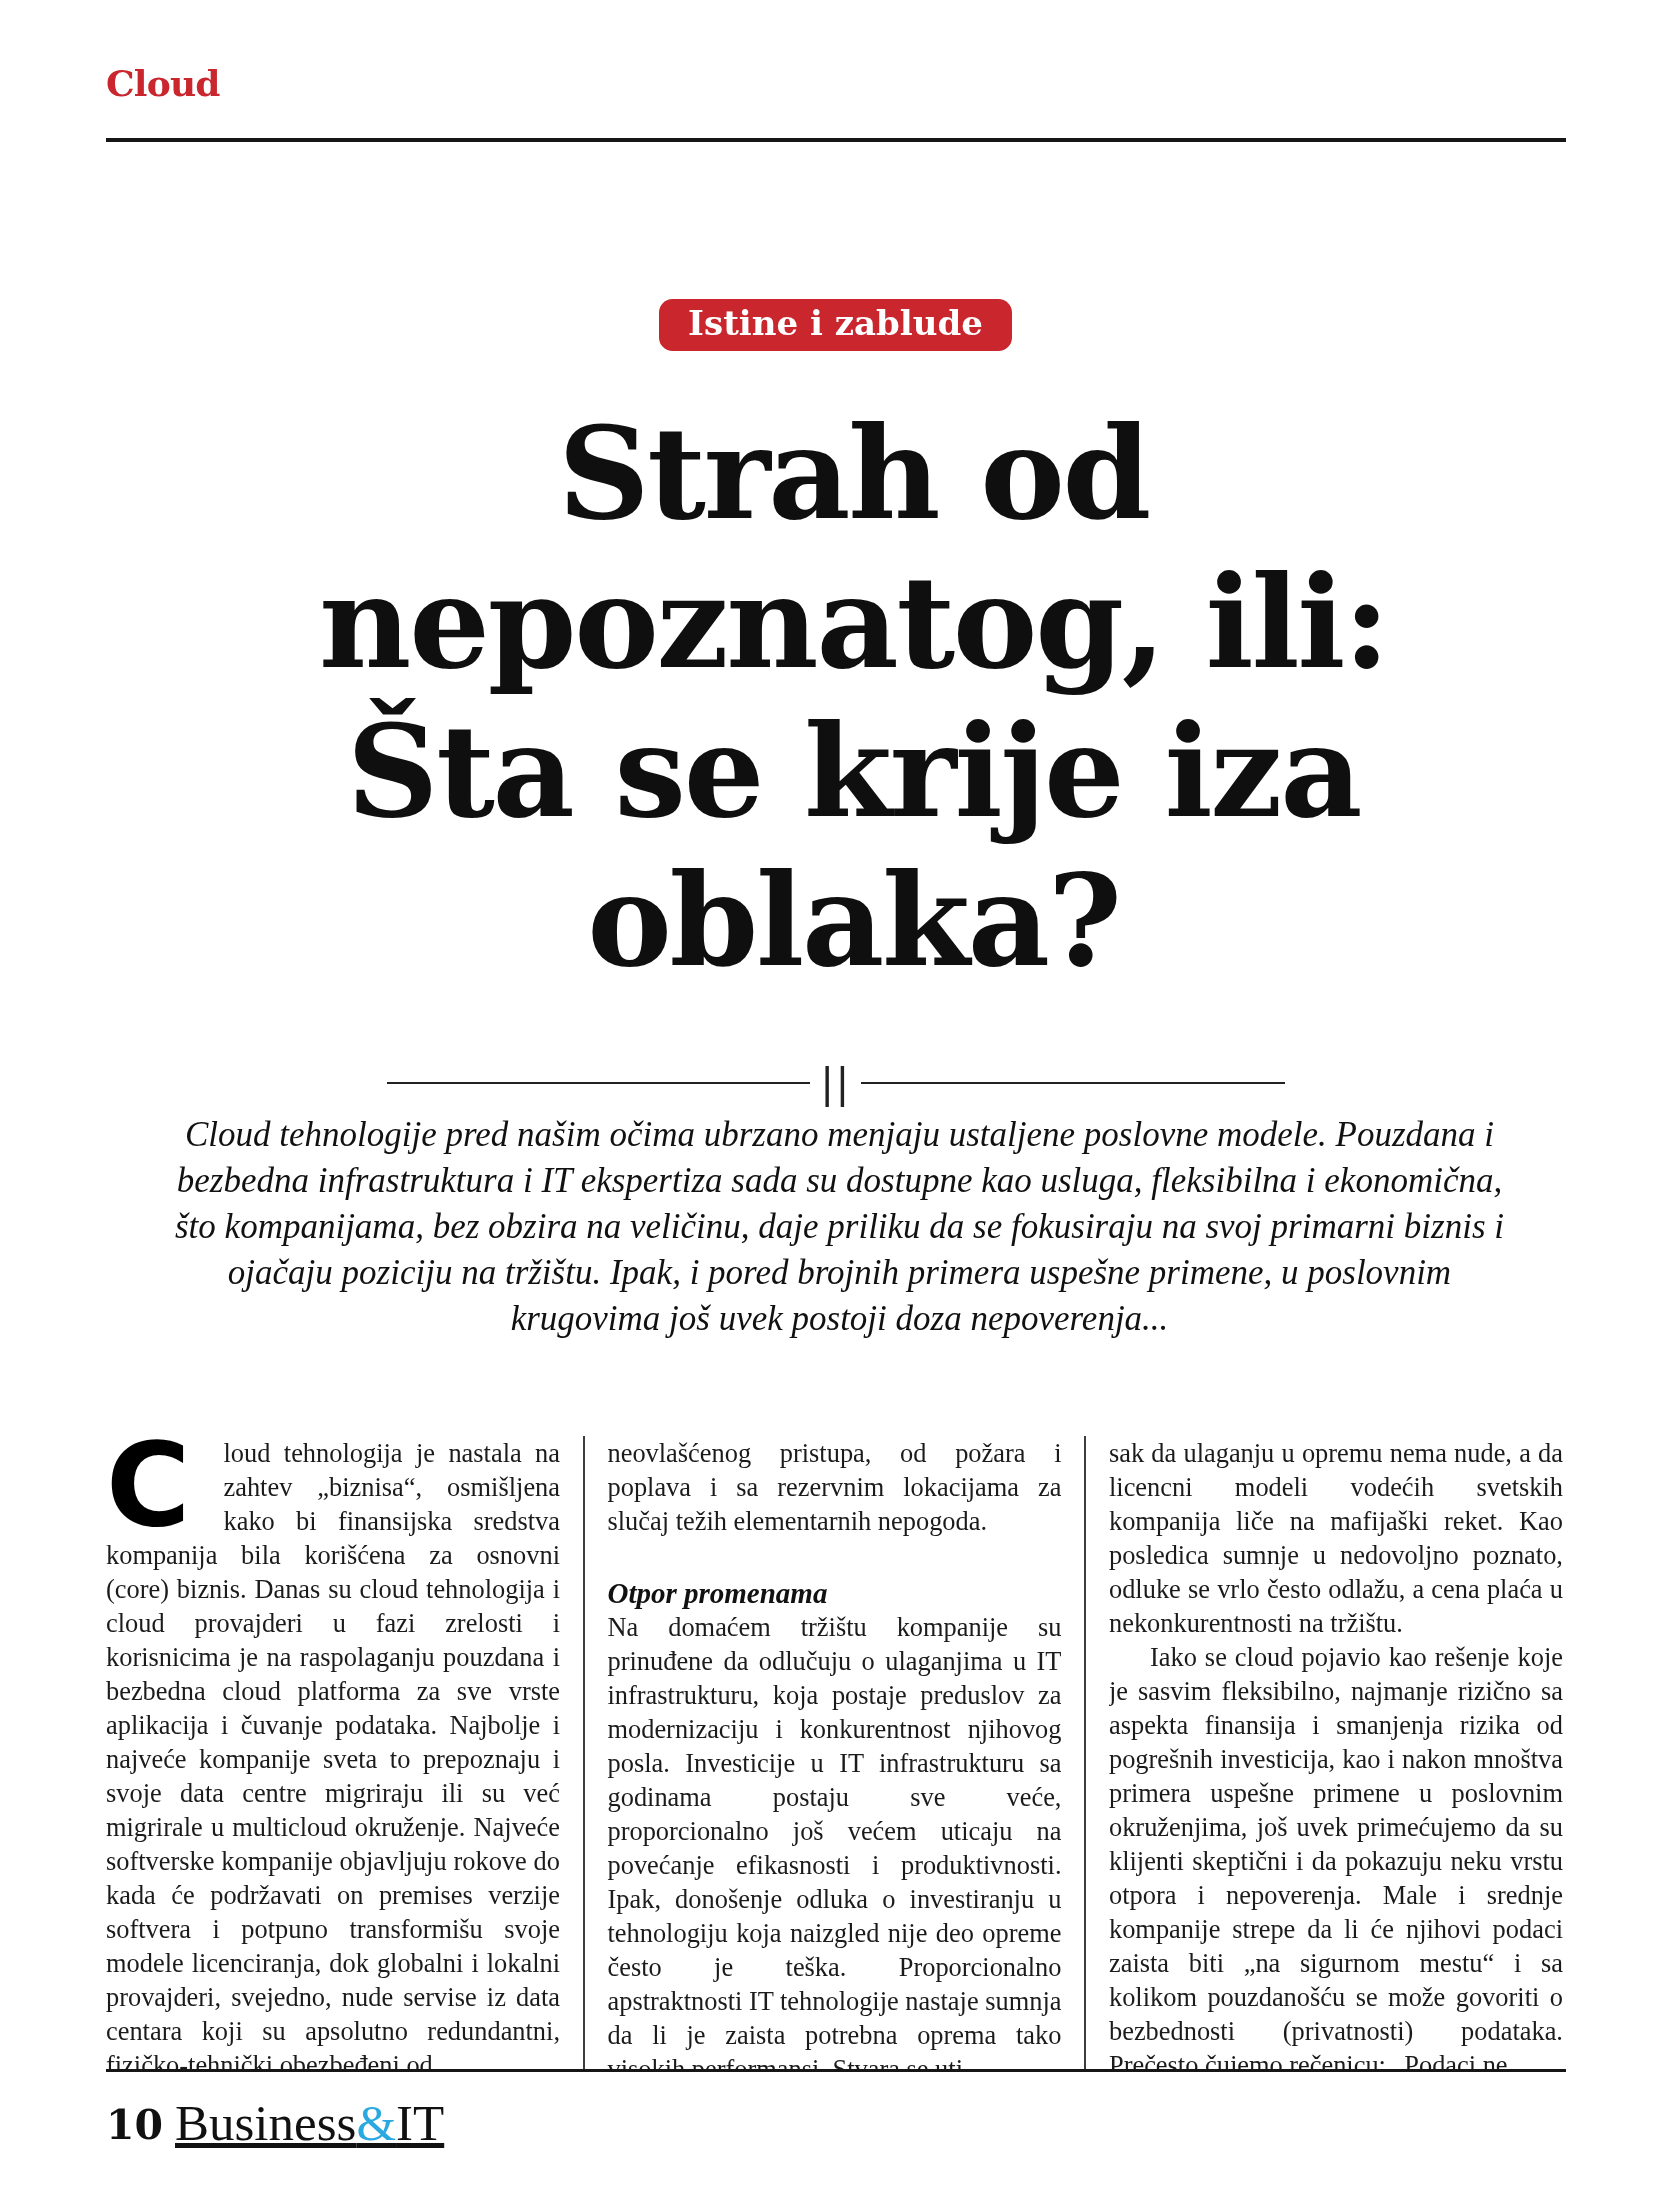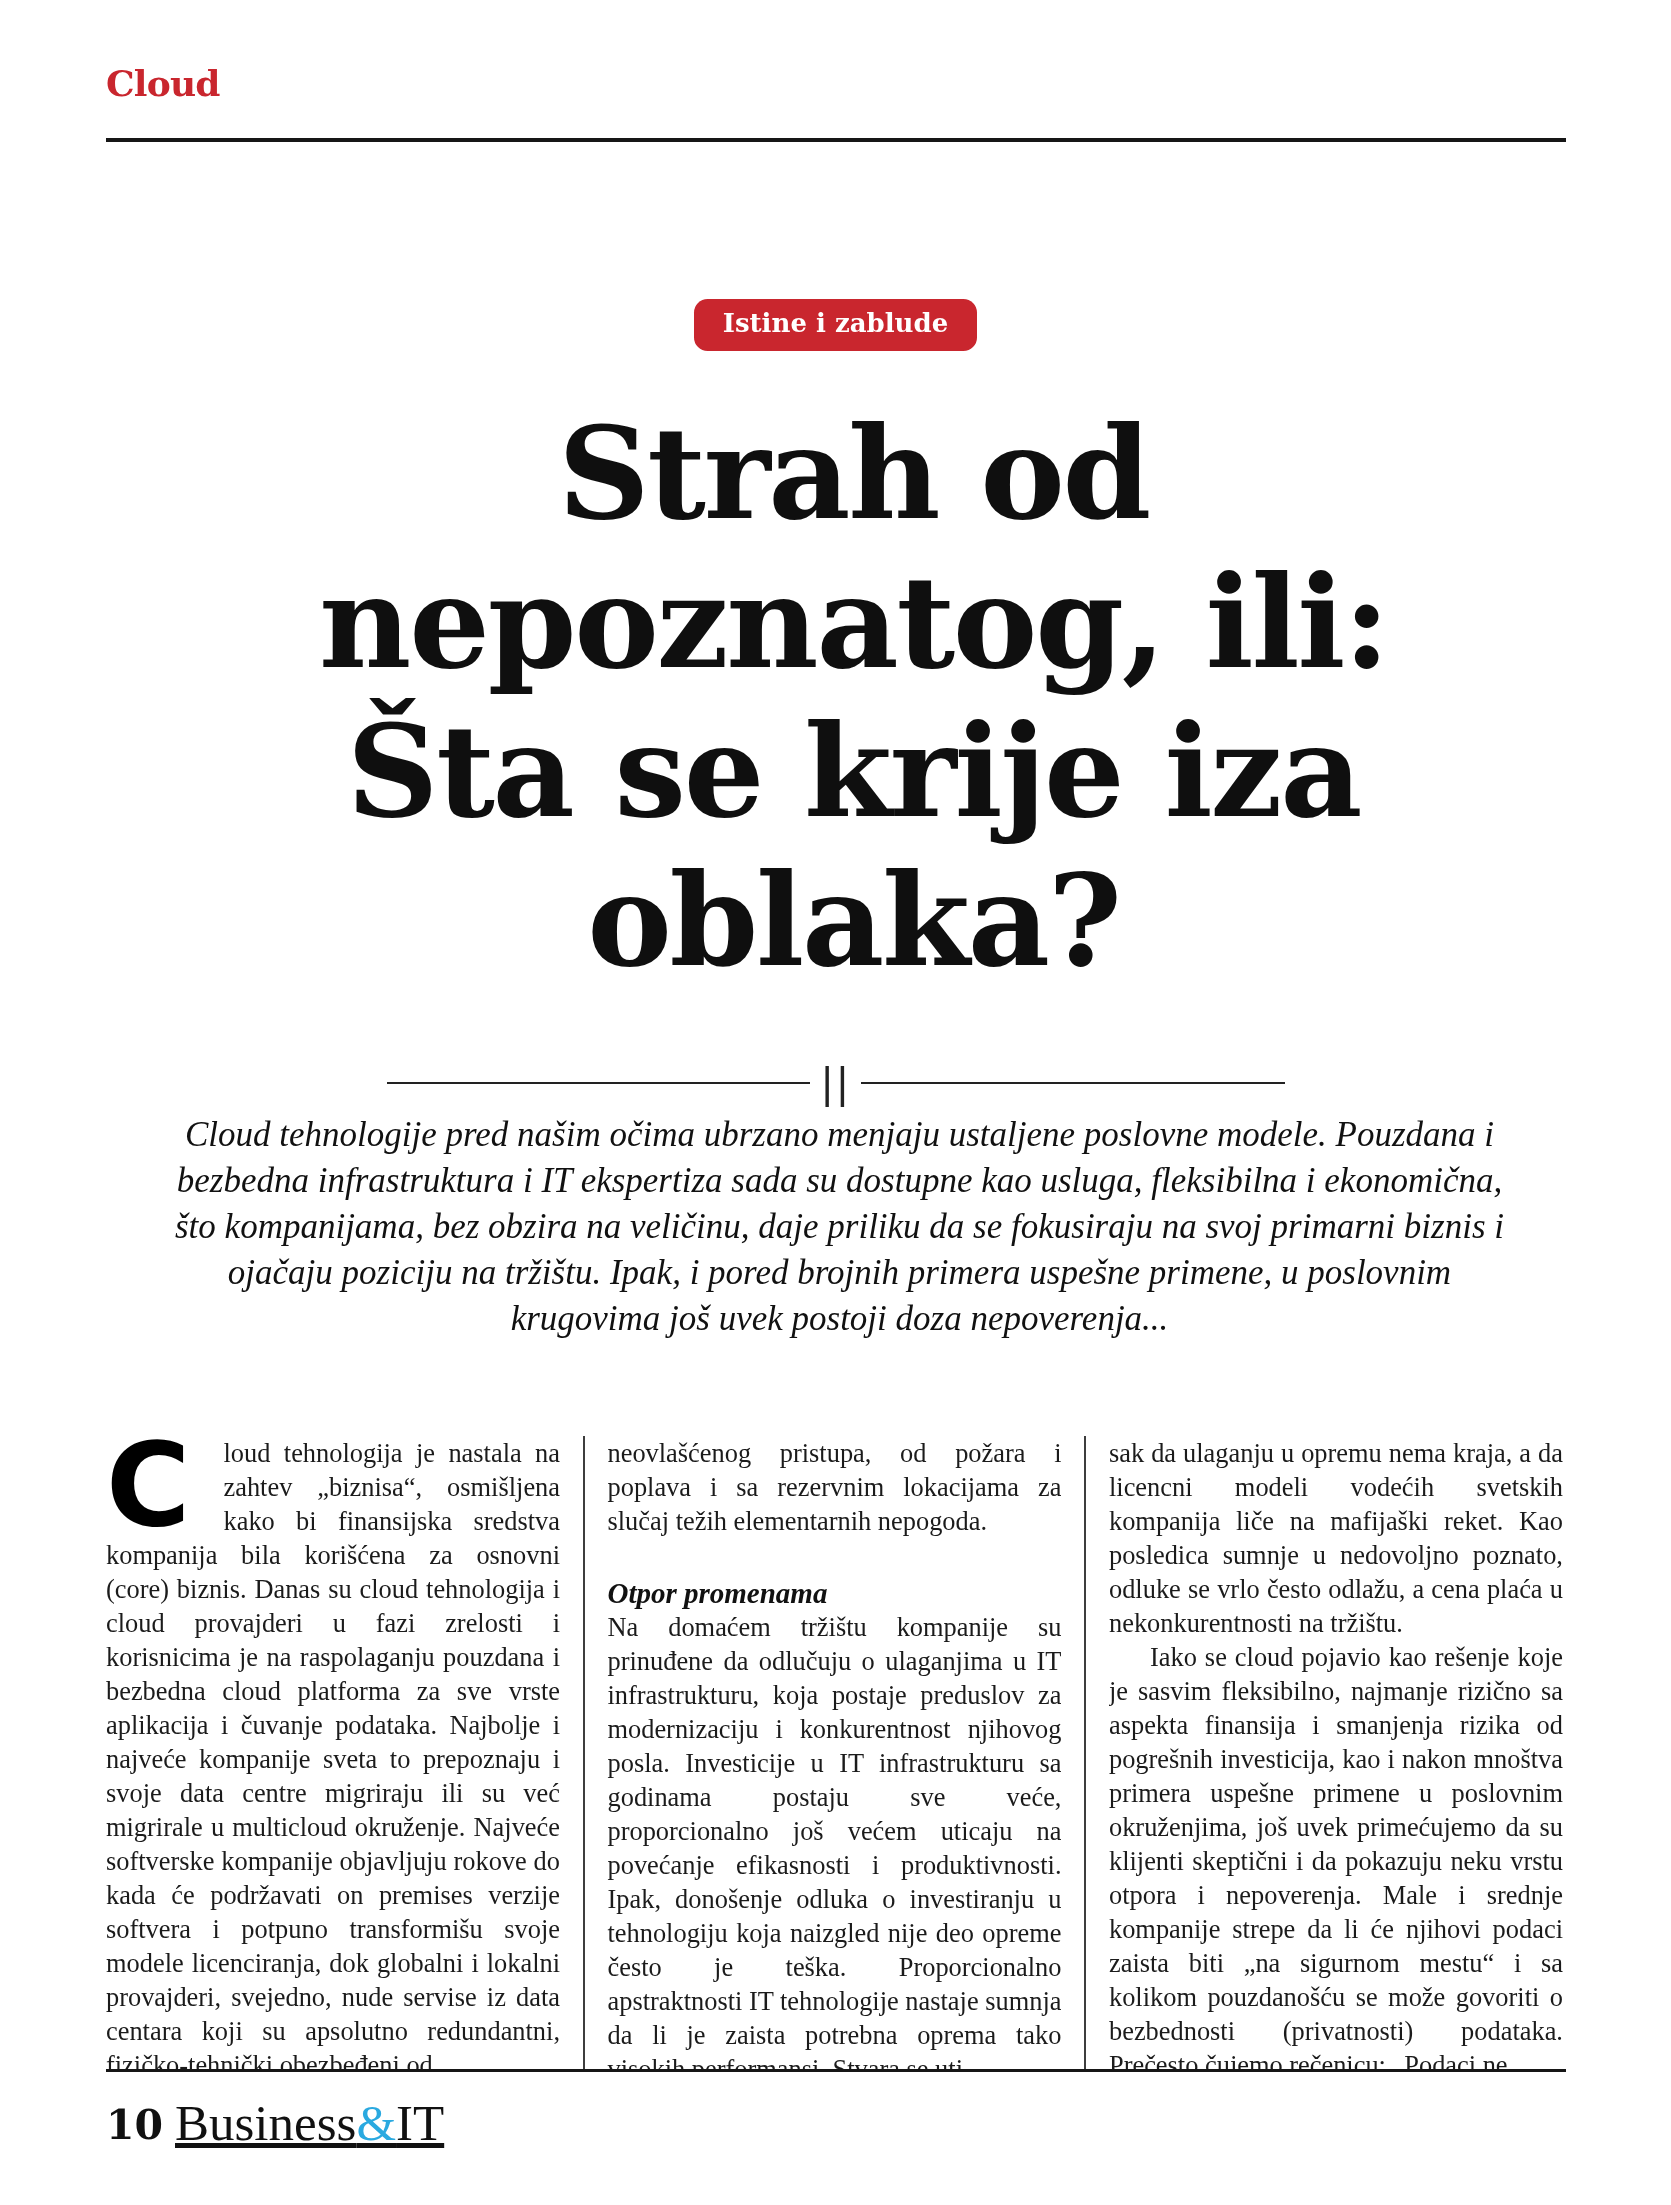--- a/index.html
+++ b/index.html
@@ -40,21 +40,21 @@
     left: 0;
     width: 100%;
     text-align: center;
   }
   .kicker-inner {
     display: inline-block;
     background: #c9262e;
     color: #ffffff;
     font-family: "DejaVu Serif", serif;
     font-weight: bold;
-    font-size: 26px;
+    font-size: 34px;
     line-height: 33px;
     padding: 8.3px 29px 10.6px 29px;
     border-radius: 13.6px;
   }
 
   
   .title {
     position: absolute;
     top: 381px;
     left: 0;
@@ -211,21 +211,21 @@
       <p><span class="dropcap">C</span><span>loud tehnologija je nastala na zahtev „biznisa“, osmišljena kako bi finansijska sredstva kompanija bila korišćena za osnovni (core) biznis. Danas su cloud tehnologija i cloud provajderi u fazi zrelosti i korisnicima je na raspolaganju pouzdana i bezbedna cloud platforma za sve vrste aplikacija i čuvanje podataka. Najbolje i najveće kompanije sveta to prepoznaju i svoje data centre migriraju ili su već migrirale u multicloud okruženje. Najveće softverske kompanije objavljuju rokove do kada će podržavati on premises verzije softvera i potpuno transformišu svoje modele licenciranja, dok globalni i lokalni provajderi, svejedno, nude servise iz data centara koji su apsolutno redundantni, fizičko-tehnički obezbeđeni od</span></p>
     </div>
     <div class="colsep"></div>
     <div class="col">
       <p>neovlašćenog pristupa, od požara i poplava i sa rezervnim lokacijama za slučaj težih elementarnih nepogoda.</p>
       <h3 class="subhead">Otpor promenama</h3>
       <p>Na domaćem tržištu kompanije su prinuđene da odlučuju o ulaganjima u IT infrastrukturu, koja postaje preduslov za modernizaciju i konkurentnost njihovog posla. Investicije u IT infrastrukturu sa godinama postaju sve veće, proporcionalno još većem uticaju na povećanje efikasnosti i produktivnosti. Ipak, donošenje odluka o investiranju u tehnologiju koja naizgled nije deo opreme često je teška. Proporcionalno apstraktnosti IT tehnologije nastaje sumnja da li je zaista potrebna oprema tako visokih performansi. Stvara se uti-</p>
     </div>
     <div class="colsep"></div>
     <div class="col">
-      <p>sak da ulaganju u opremu nema kraja, a da licencni modeli vodećih svetskih kompanija liče na mafijaški reket. Kao posledica sumnje u nedovoljno poznato, odluke se vrlo često odlažu, a cena plaća u nekonkurentnosti na tržištu.</p>
+      <p>sak da ulaganju u opremu nema nude, a da licencni modeli vodećih svetskih kompanija liče na mafijaški reket. Kao posledica sumnje u nedovoljno poznato, odluke se vrlo često odlažu, a cena plaća u nekonkurentnosti na tržištu.</p>
       <p class="indent">Iako se cloud pojavio kao rešenje koje je sasvim fleksibilno, najmanje rizično sa aspekta finansija i smanjenja rizika od pogrešnih investicija, kao i nakon mnoštva primera uspešne primene u poslovnim okruženjima, još uvek primećujemo da su klijenti skeptični i da pokazuju neku vrstu otpora i nepoverenja. Male i srednje kompanije strepe da li će njihovi podaci zaista biti „na sigurnom mestu“ i sa kolikom pouzdanošću se može govoriti o bezbednosti (privatnosti) podataka. Prečesto čujemo rečenicu: „Podaci ne</p>
     </div>
   </section>
 
   <footer>
     <div class="footer-rule"></div>
     <span class="pagenum">10</span>
     <span class="logo"><span>Business</span><span class="amp">&amp;</span><span>IT</span></span>
   </footer>
 

